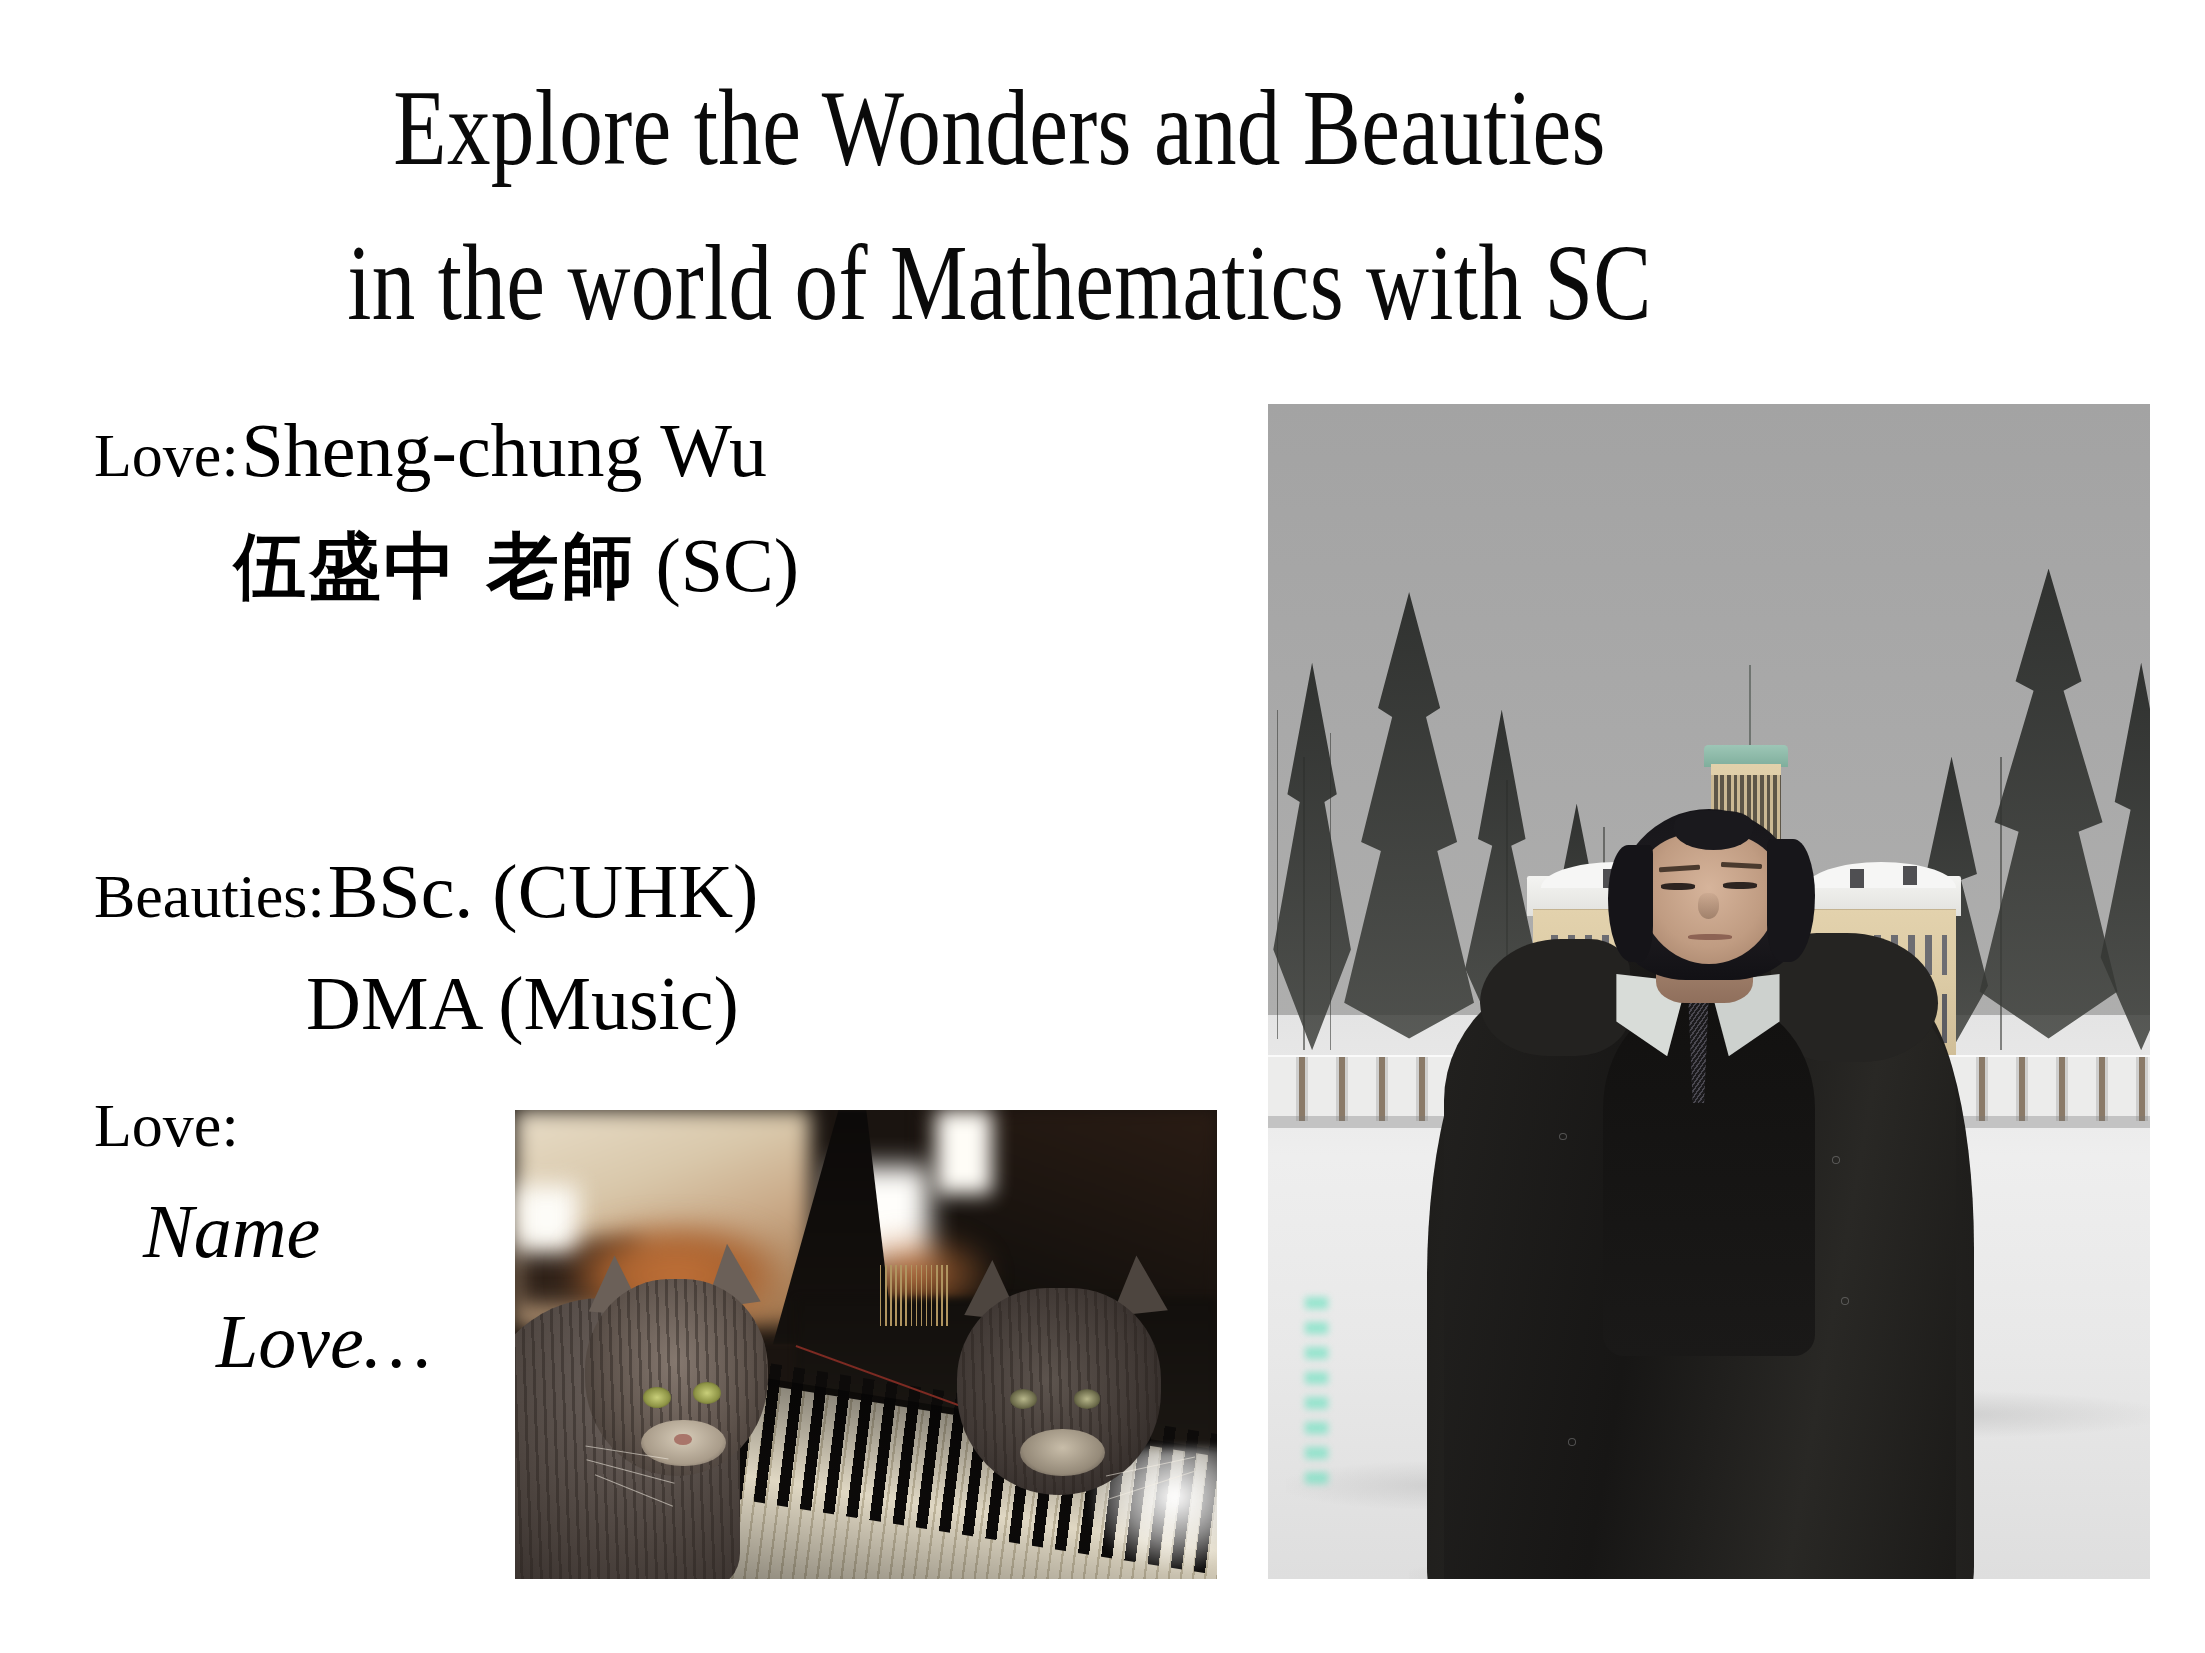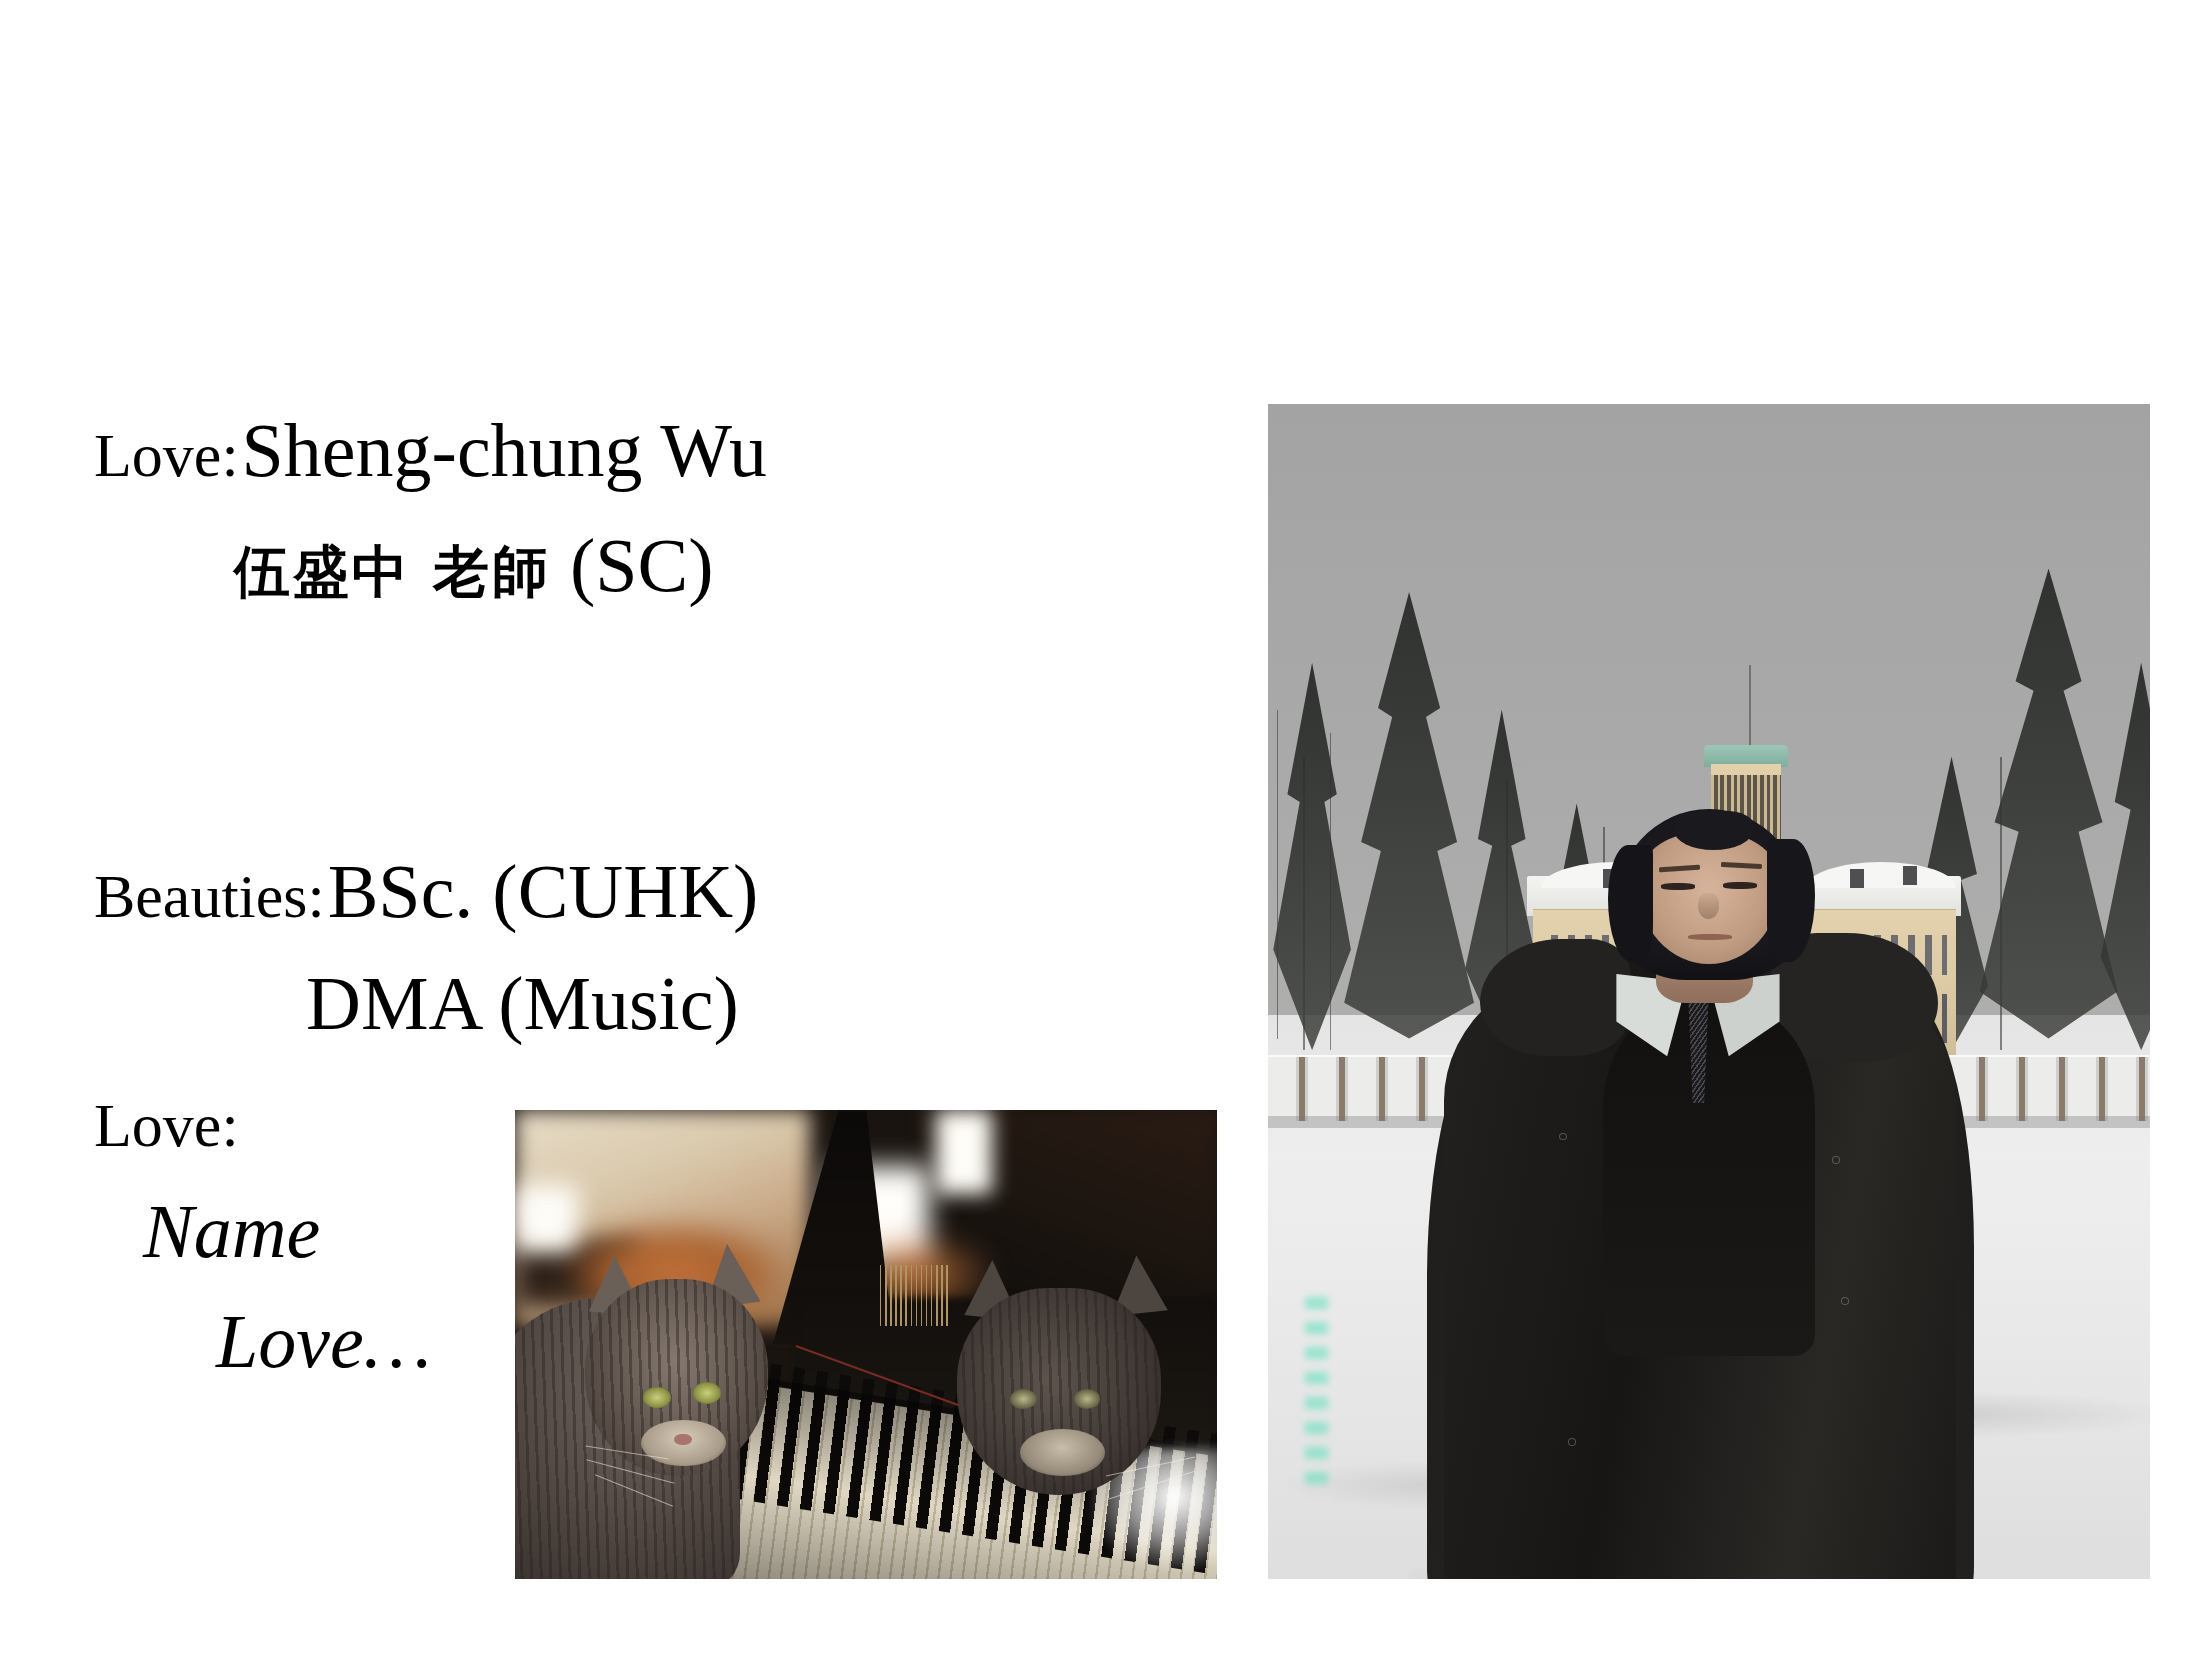--- a/index.html
+++ b/index.html
@@ -62,21 +62,21 @@
 
   .val {
     font-family: "Liberation Serif", "DejaVu Serif", serif;
     font-size: 76px;
     line-height: 1.0;
     vertical-align: baseline;
   }
 
   .val-cjk {
     font-family: "DejaVu Sans", "Liberation Sans", sans-serif;
-    font-size: 56px;
+    font-size: 72px;
     font-weight: 700;
     line-height: 1.0;
     letter-spacing: 2.9px;
     vertical-align: baseline;
   }
   .val-cjk-tail {
     font-family: "Liberation Serif", "DejaVu Serif", serif;
     font-size: 76px;
     font-weight: 400;
     letter-spacing: 0;
@@ -521,20 +521,24 @@
   #man-shadow {
     position: absolute; left: 16%; top: 99%; width: 62%; height: 3%;
     background: radial-gradient(ellipse at 50% 30%, rgba(150,150,150,0.45), rgba(200,200,200,0) 75%);
   }
 </style>
 </head>
 <body>
 
 <div id="slide">
 
+  <div id="title-block">
+    <div class="title-line">Explore the Wonders and Beauties</div>
+    <div class="title-line">in the world of Mathematics with SC</div>
+  </div>
 
   <div id="info-block">
 
     <div class="row" id="row-name">
       <span class="lbl">Love:</span>
       <span class="val">Sheng-chung Wu</span>
     </div>
 
     <div class="row" id="row-name-cjk">
       <span class="val-cjk">伍盛中 老師</span><span class="val-cjk val-cjk-tail"> (SC)</span>

